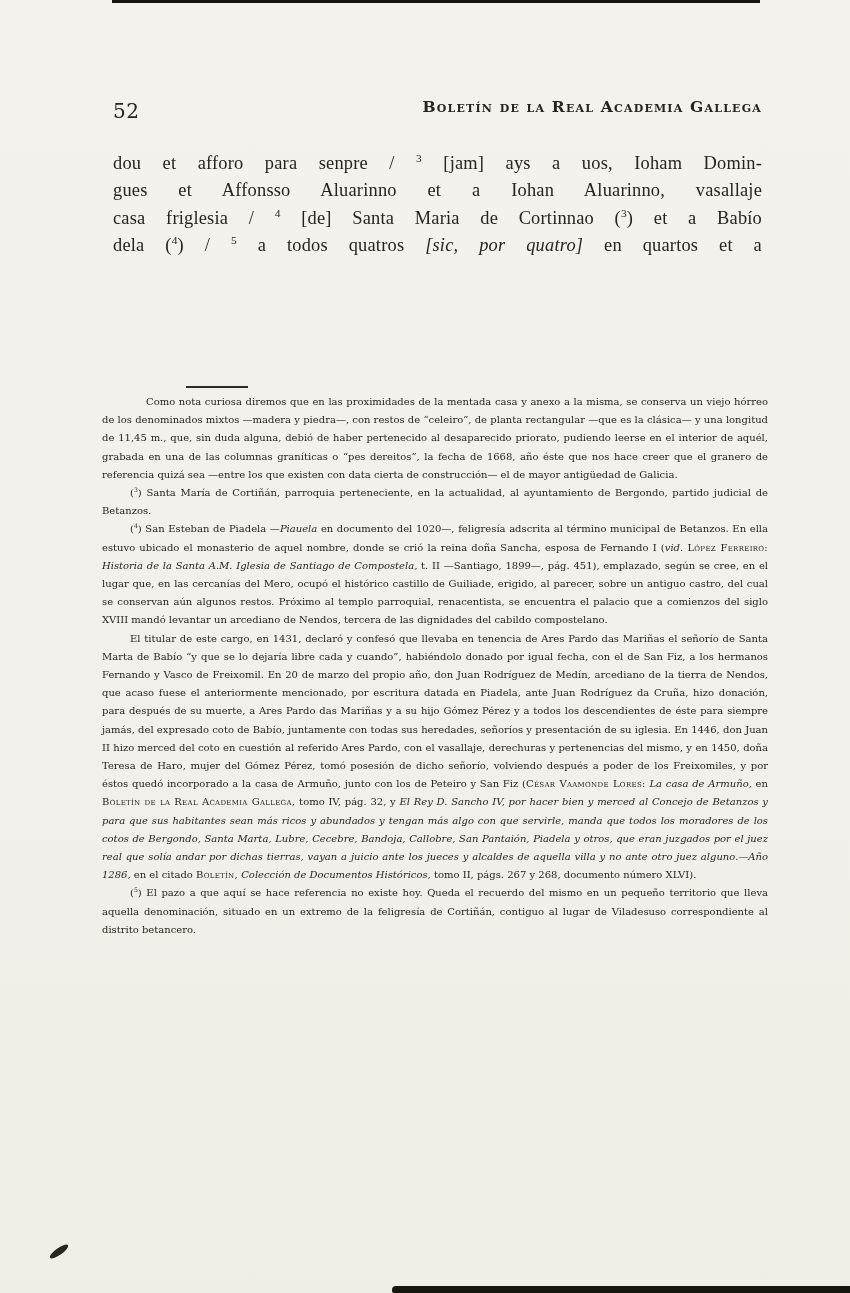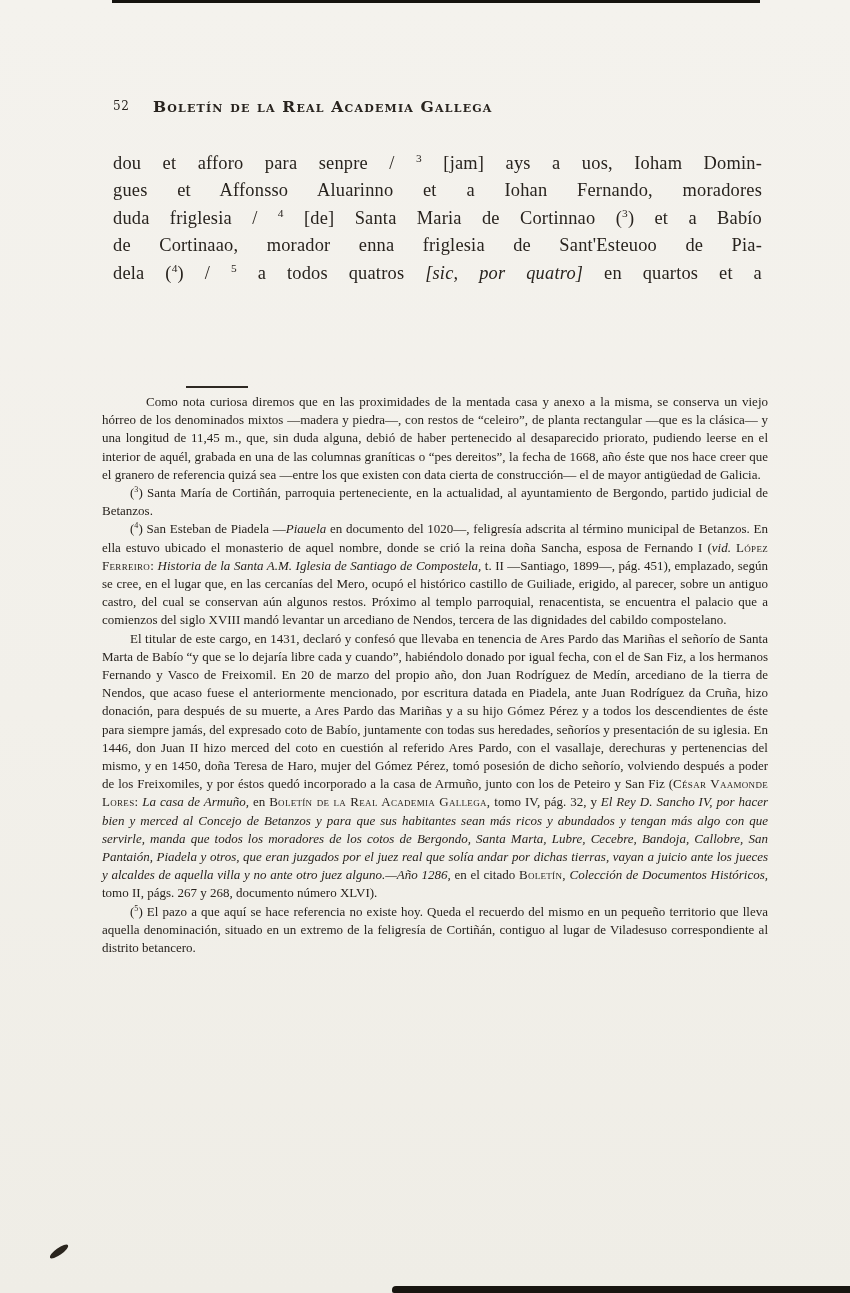--- a/index.html
+++ b/index.html
@@ -39,26 +39,26 @@
   }
   .header {
     position: absolute;
     top: 97px; left: 113px;
     width: 649px;
     height: 22px;
   }
   .page-number {
     position: absolute;
     left: 0; top: 2px;
-    font-size: 12px;
+    font-size: 20px;
     letter-spacing: 0.5px;
   }
   .header-title {
     display: block;
-    text-align: left;
+    text-align: right;
     font-variant: small-caps;
     font-weight: bold;
     font-size: 15.5px;
     letter-spacing: 1.2px;
     padding-left: 40px;
   }
   .main-text {
     position: absolute;
     top: 150px; left: 113px;
     width: 649px;
@@ -76,23 +76,22 @@
   .footnote-rule {
     position: absolute;
     top: 386px; left: 186px;
     width: 62px; height: 2px;
     background: #2e2923;
   }
   .footnotes {
     position: absolute;
     top: 393px; left: 102px;
     width: 666px;
-    font-size: 13px;
+    font-size: 10px;
     line-height: 18.2px;
-    font-family: Liberation Serif, serif;
   }
   .footnote {
     margin: 0;
     text-align: justify;
   }
   .footnote.indent { text-indent: 28px; }
   .footnote.indent-wide { text-indent: 44px; }
   .seg-i { font-style: italic; }
   .seg-sc { font-variant: small-caps; letter-spacing: 0.3px; }
   sup {
@@ -108,23 +107,22 @@
 
   <div class="scan-artifact-top"></div>
 
   <div class="header">
     <span class="page-number">52</span>
     <span class="header-title">Boletín de la Real Academia Gallega</span>
   </div>
 
   <div class="main-text">
       <div class="text-line"><span class="seg-n">dou et afforo para senpre / </span><sup>3</sup><span class="seg-n"> [jam] ays a uos, Ioham Domin-</span></div>
-      <div class="text-line"><span class="seg-n">gues et Affonsso Aluarinno et a Iohan Fernando, moradores</span></div>
-      <div class="text-line"><span class="seg-n">duda friglesia / </span><sup>4</sup><span class="seg-n"> [de] Santa Maria de Cortinnao (</span><sup>3</sup><span class="seg-n">) et a Babío</span></div>
-      <div class="text-line"><span class="seg-n">de Cortinaao, morador enna friglesia de Sant'Esteuoo de Pia-</span></div>
+      <div class="text-line"><span class="seg-n">gues et Affonsso Aluarinno et a Iohan Aluarinno, vasallaje</span></div>
+      <div class="text-line"><span class="seg-n">casa friglesia / </span><sup>4</sup><span class="seg-n"> [de] Santa Maria de Cortinnao (</span><sup>3</sup><span class="seg-n">) et a Babío</span></div>
       <div class="text-line"><span class="seg-n">dela (</span><sup>4</sup><span class="seg-n">) / </span><sup>5</sup><span class="seg-n"> a todos quatros </span><span class="seg-i">[sic, por quatro]</span><span class="seg-n"> en quartos et a</span></div>
     </div>
 
   <div class="footnote-rule"></div>
 
   <div class="footnotes">
       <p class="footnote indent-wide"><span class="seg-n">Como nota curiosa diremos que en las proximidades de la mentada casa y anexo a la misma, se conserva un viejo hórreo de los denominados mixtos —madera y piedra—, con restos de “celeiro”, de planta rectangular —que es la clásica— y una longitud de 11,45 m., que, sin duda alguna, debió de haber pertenecido al desaparecido priorato, pudiendo leerse en el interior de aquél, grabada en una de las columnas graníticas o “pes dereitos”, la fecha de 1668, año éste que nos hace creer que el granero de referencia quizá sea —entre los que existen con data cierta de construcción— el de mayor antigüedad de Galicia.</span></p>
       <p class="footnote indent"><span class="seg-n">(</span><sup>3</sup><span class="seg-n">) Santa María de Cortiñán, parroquia perteneciente, en la actualidad, al ayuntamiento de Bergondo, partido judicial de Betanzos.</span></p>
       <p class="footnote indent"><span class="seg-n">(</span><sup>4</sup><span class="seg-n">) San Esteban de Piadela —</span><span class="seg-i">Piauela</span><span class="seg-n"> en documento del 1020—, feligresía adscrita al término municipal de Betanzos. En ella estuvo ubicado el monasterio de aquel nombre, donde se crió la reina doña Sancha, esposa de Fernando I (</span><span class="seg-i">vid.</span><span class="seg-n"> </span><span class="seg-sc">López Ferreiro:</span><span class="seg-n"> </span><span class="seg-i">Historia de la Santa A.M. Iglesia de Santiago de Compostela,</span><span class="seg-n"> t. II —Santiago, 1899—, pág. 451), emplazado, según se cree, en el lugar que, en las cercanías del Mero, ocupó el histórico castillo de Guiliade, erigido, al parecer, sobre un antiguo castro, del cual se conservan aún algunos restos. Próximo al templo parroquial, renacentista, se encuentra el palacio que a comienzos del siglo XVIII mandó levantar un arcediano de Nendos, tercera de las dignidades del cabildo compostelano.</span></p>
       <p class="footnote indent"><span class="seg-n">El titular de este cargo, en 1431, declaró y confesó que llevaba en tenencia de Ares Pardo das Mariñas el señorío de Santa Marta de Babío “y que se lo dejaría libre cada y cuando”, habiéndolo donado por igual fecha, con el de San Fiz, a los hermanos Fernando y Vasco de Freixomil. En 20 de marzo del propio año, don Juan Rodríguez de Medín, arcediano de la tierra de Nendos, que acaso fuese el anteriormente mencionado, por escritura datada en Piadela, ante Juan Rodríguez da Cruña, hizo donación, para después de su muerte, a Ares Pardo das Mariñas y a su hijo Gómez Pérez y a todos los descendientes de éste para siempre jamás, del expresado coto de Babío, juntamente con todas sus heredades, señoríos y presentación de su iglesia. En 1446, don Juan II hizo merced del coto en cuestión al referido Ares Pardo, con el vasallaje, derechuras y pertenencias del mismo, y en 1450, doña Teresa de Haro, mujer del Gómez Pérez, tomó posesión de dicho señorío, volviendo después a poder de los Freixomiles, y por éstos quedó incorporado a la casa de Armuño, junto con los de Peteiro y San Fiz (</span><span class="seg-sc">César Vaamonde Lores:</span><span class="seg-n"> </span><span class="seg-i">La casa de Armuño,</span><span class="seg-n"> en </span><span class="seg-sc">Boletín de la Real Academia Gallega,</span><span class="seg-n"> tomo IV, pág. 32, y </span><span class="seg-i">El Rey D. Sancho IV, por hacer bien y merced al Concejo de Betanzos y para que sus habitantes sean más ricos y abundados y tengan más algo con que servirle, manda que todos los moradores de los cotos de Bergondo, Santa Marta, Lubre, Cecebre, Bandoja, Callobre, San Pantaión, Piadela y otros, que eran juzgados por el juez real que solía andar por dichas tierras, vayan a juicio ante los jueces y alcaldes de aquella villa y no ante otro juez alguno.—Año 1286,</span><span class="seg-n"> en el citado </span><span class="seg-sc">Boletín,</span><span class="seg-n"> </span><span class="seg-i">Colección de Documentos Históricos,</span><span class="seg-n"> tomo II, págs. 267 y 268, documento número XLVI).</span></p>

